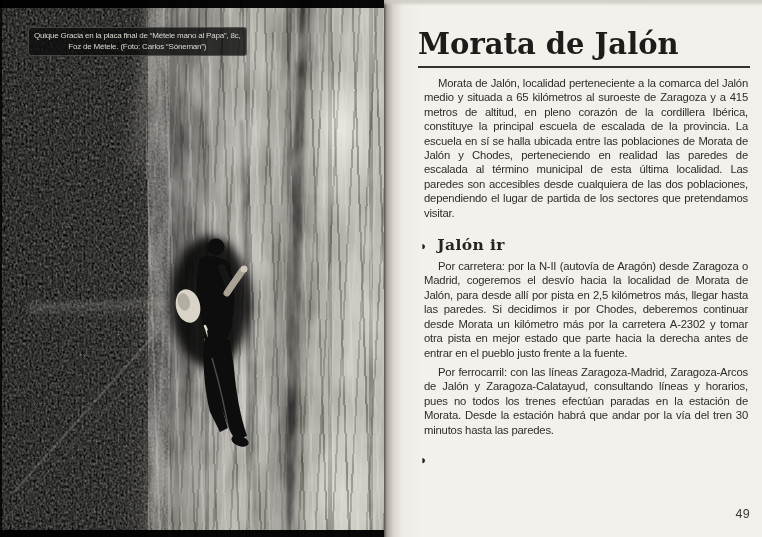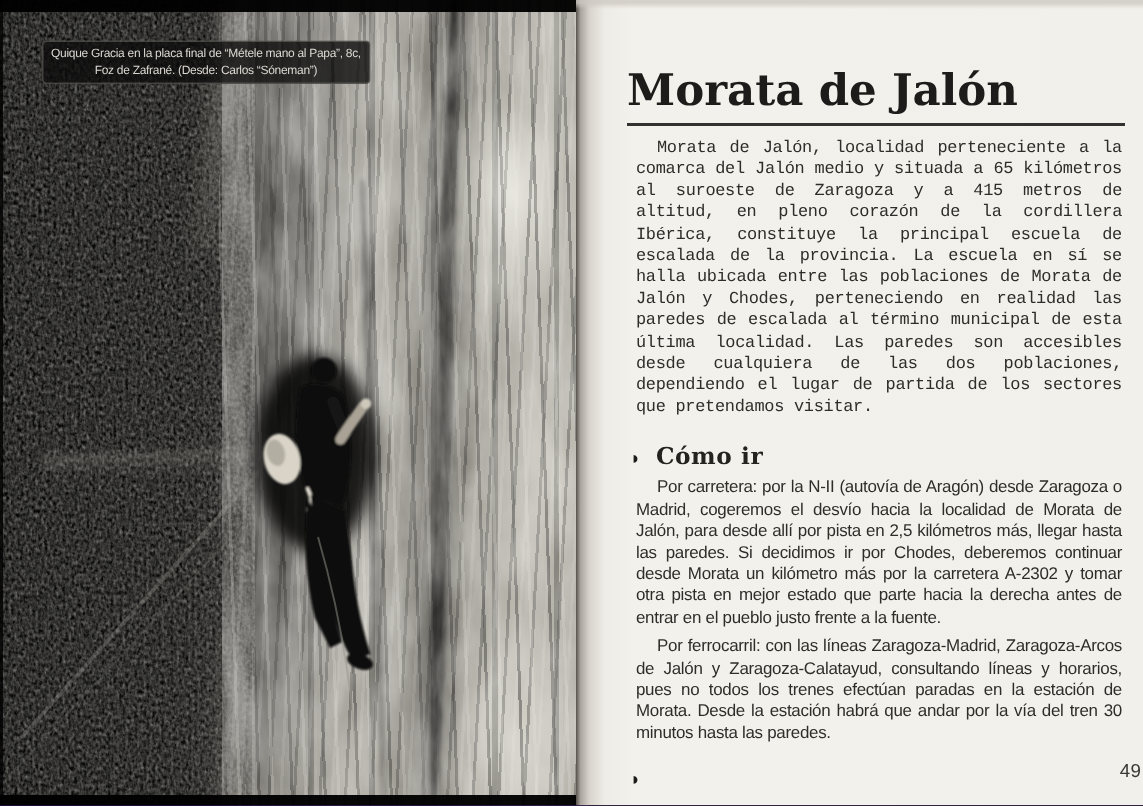--- a/index.html
+++ b/index.html
@@ -37,32 +37,32 @@
     linear-gradient(to top, rgba(0,0,0,.96) 0 7px, transparent 7px),
     linear-gradient(to right, rgba(0,0,0,.8) 0 2px, transparent 2px);}
   .caption{left:28px;top:27px;display:inline-block;white-space:nowrap;text-align:center;
     background:rgba(12,12,12,.78);border:1px solid rgba(132,130,124,.45);border-radius:3px;
     color:#dbd8d1;font-size:8px;line-height:10.5px;letter-spacing:-.2px;padding:3px 5px;}
 
   
   .page{position:absolute;left:384px;top:0;right:0;bottom:0;overflow:hidden;background:
     linear-gradient(to bottom, rgba(205,201,194,.8) 0 2px, transparent 6px),
     linear-gradient(to right,#55524c 0,#a9a49c 3px,#d8d4cd 9px,#eeece6 19px,#f3f1eb 38px,#f2f0ea 100%);}
-  .content{position:absolute;left:36px;top:16px;width:330px;}
+  .content{position:absolute;left:36px;top:0;width:330px;}
   .title{margin:28px 0 0 -2px;padding:0 0 5px 0;border-bottom:2px solid #343230;
     font-family:"DejaVu Serif","Liberation Serif",serif;font-weight:700;font-size:29px;line-height:33px;
     color:#1d1c1a;letter-spacing:0;}
   .body{margin:5px 0 0 4px;width:324px;text-align:justify;text-indent:14px;
     font-size:11.3px;line-height:14.4px;letter-spacing:-.2px;color:#2e2d29;}
-  .intro{margin-top:8px;font-family:Liberation Mono, monospace;}
+  .intro{margin-top:8px;}
   .sec-head{display:flex;align-items:center;margin:15px 0 2px 0;}
   .bullet{font-size:12px;color:#1d1c1a;margin-right:10px;position:relative;top:1px;}
   .sec-title{font-family:"DejaVu Serif","Liberation Serif",serif;font-weight:700;font-size:15.5px;
     letter-spacing:.4px;color:#24231f;}
-  .pagenum{position:absolute;right:1px;bottom:16px;font-size:12.5px;letter-spacing:.3px;color:#3a3834;margin-left:38px;}
+  .pagenum{position:absolute;right:12px;bottom:16px;font-size:12.5px;letter-spacing:.3px;color:#3a3834;margin-left:38px;}
 </style>
 </head>
 <body>
 
 <div class="screen">
 
   <div class="photo">
     <div class="ph-base"></div>
     <div class="ph-topwedge"></div>
     <div class="ph-bottomwedge"></div>
@@ -121,33 +121,33 @@
         <ellipse cx="240" cy="441" rx="9" ry="5" fill="#090908" transform="rotate(20 240 441)"></ellipse>
       </g>
 
       <path d="M212 358 C230 420 236 470 240 537" stroke="rgba(150,148,140,.5)" fill="none" stroke-width="1.3"></path>
     </svg>
 
     <div class="ph-frame"></div>
 
     <div class="caption">
       <div>Quique Gracia en la placa final de “Métele mano al Papa”, 8c,</div>
-      <div>Foz de Zafrané. (Desde: Carlos “Sóneman”)</div>
+      <div>Foz de Métele. (Foto: Carlos “Sóneman”)</div>
     </div>
   </div>
 
   <div class="page">
     <div class="content">
       <h1 class="title">Morata de Jalón</h1>
 
       <p class="body intro">Morata de Jalón, localidad perteneciente a la comarca del Jalón medio y situada a 65 kilómetros al suroeste de Zaragoza y a 415 metros de altitud, en pleno corazón de la cordillera Ibérica, constituye la principal escuela de escalada de la provincia. La escuela en sí se halla ubicada entre las poblaciones de Morata de Jalón y Chodes, perteneciendo en realidad las paredes de escalada al término municipal de esta última localidad. Las paredes son accesibles desde cualquiera de las dos poblaciones, dependiendo el lugar de partida de los sectores que pretendamos visitar.</p>
 
       <div class="sec-head">
         <span class="bullet">◗</span>
-        <span class="sec-title">Cómo ir</span>
+        <span class="sec-title">Jalón ir</span>
       </div>
       <p class="body">Por carretera: por la N-II (autovía de Aragón) desde Zaragoza o Madrid, cogeremos el desvío hacia la localidad de Morata de Jalón, para desde allí por pista en 2,5 kilómetros más, llegar hasta las paredes. Si decidimos ir por Chodes, deberemos continuar desde Morata un kilómetro más por la carretera A-2302 y tomar otra pista en mejor estado que parte hacia la derecha antes de entrar en el pueblo justo frente a la fuente.</p>
       <p class="body">Por ferrocarril: con las líneas Zaragoza-Madrid, Zaragoza-Arcos de Jalón y Zaragoza-Calatayud, consultando líneas y horarios, pues no todos los trenes efectúan paradas en la estación de Morata. Desde la estación habrá que andar por la vía del tren 30 minutos hasta las paredes.</p>
 
       <div class="sec-head">
         <span class="bullet">◗</span>
       </div>
     </div>
 
     <div class="pagenum">49</div>

